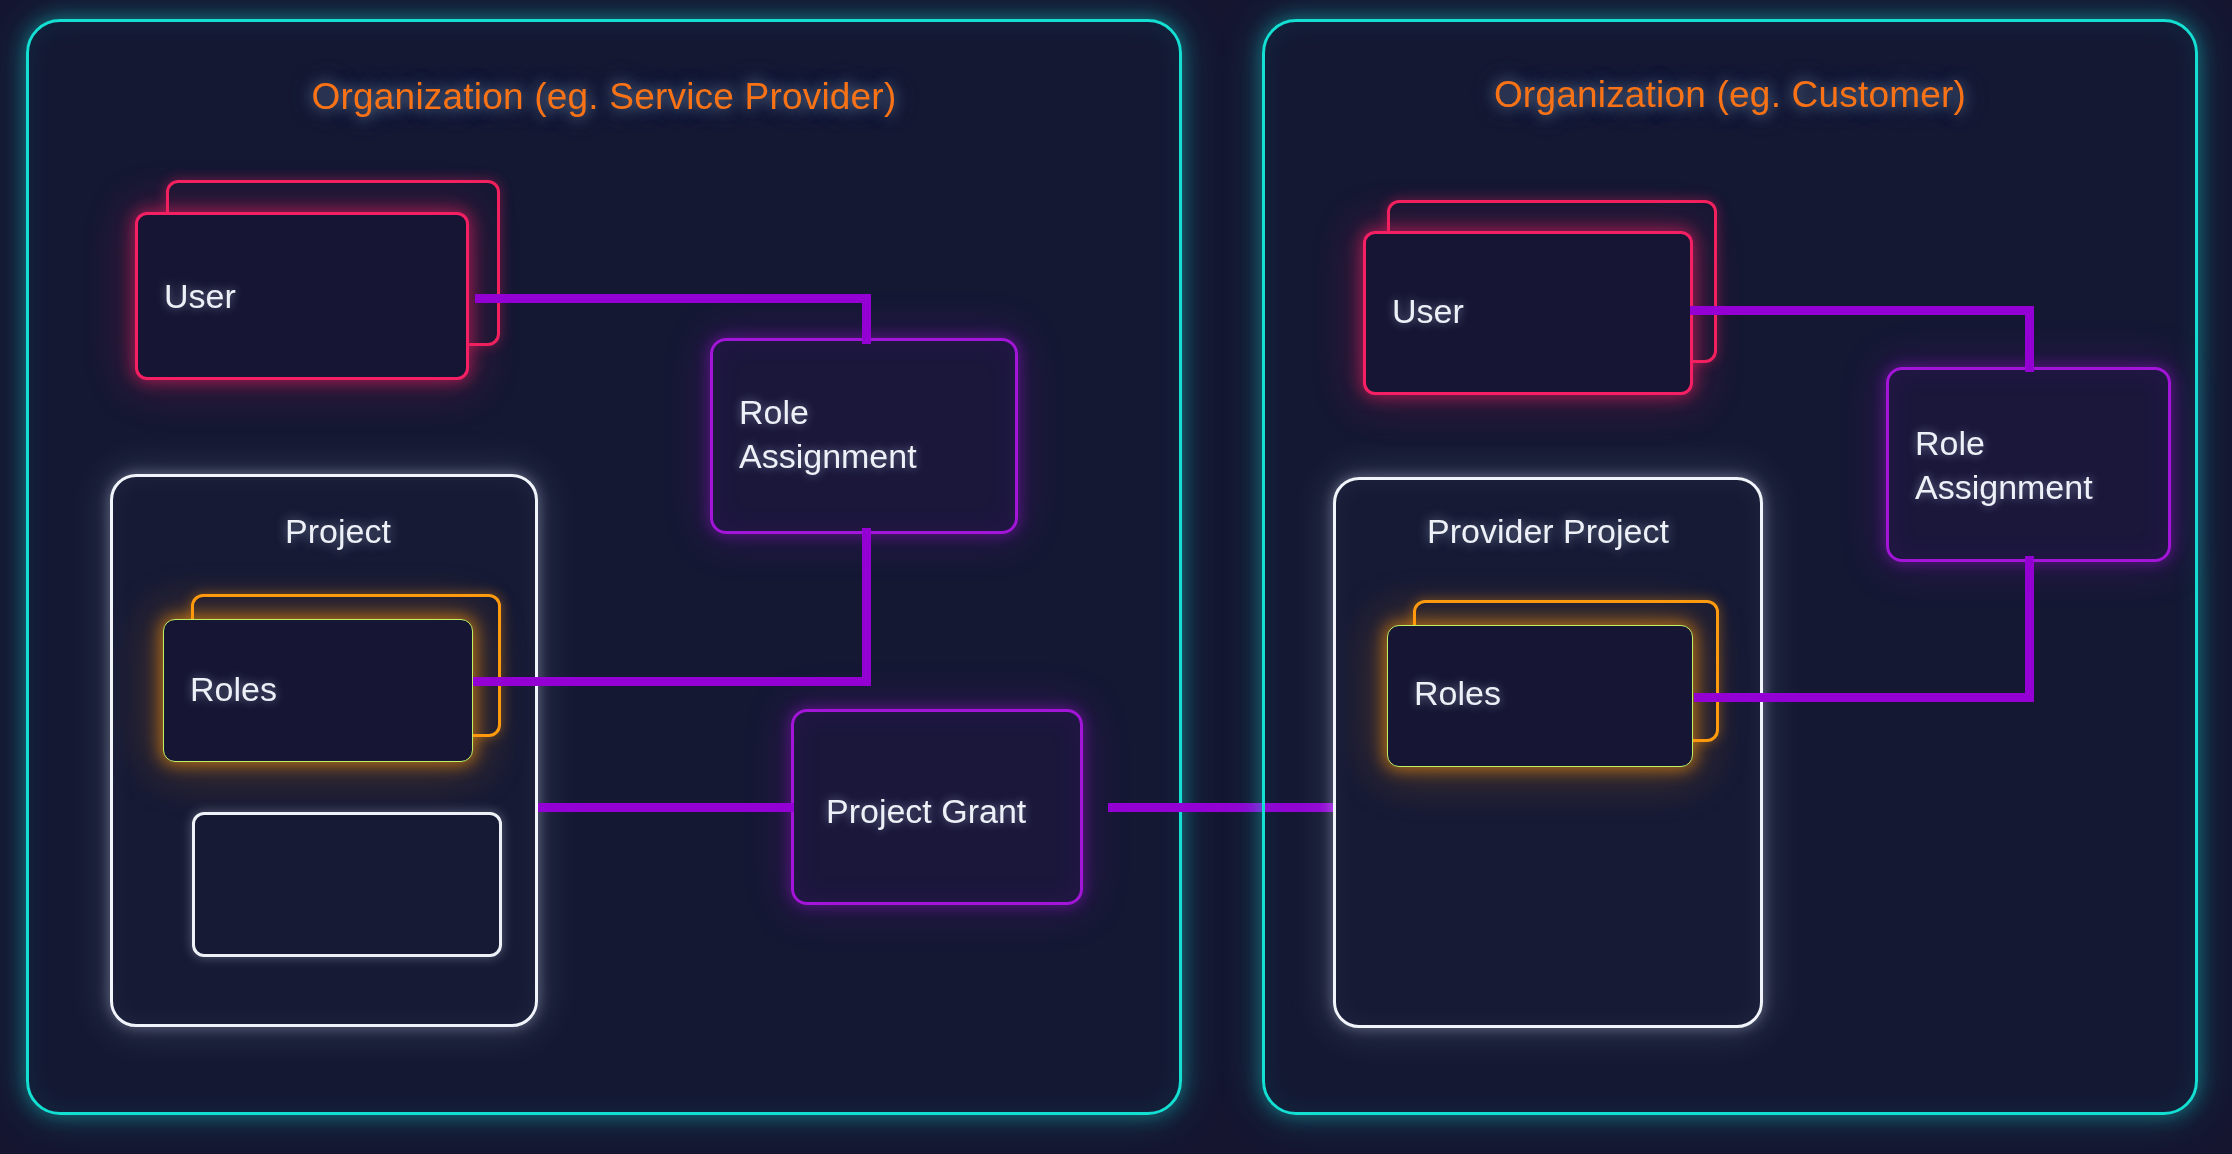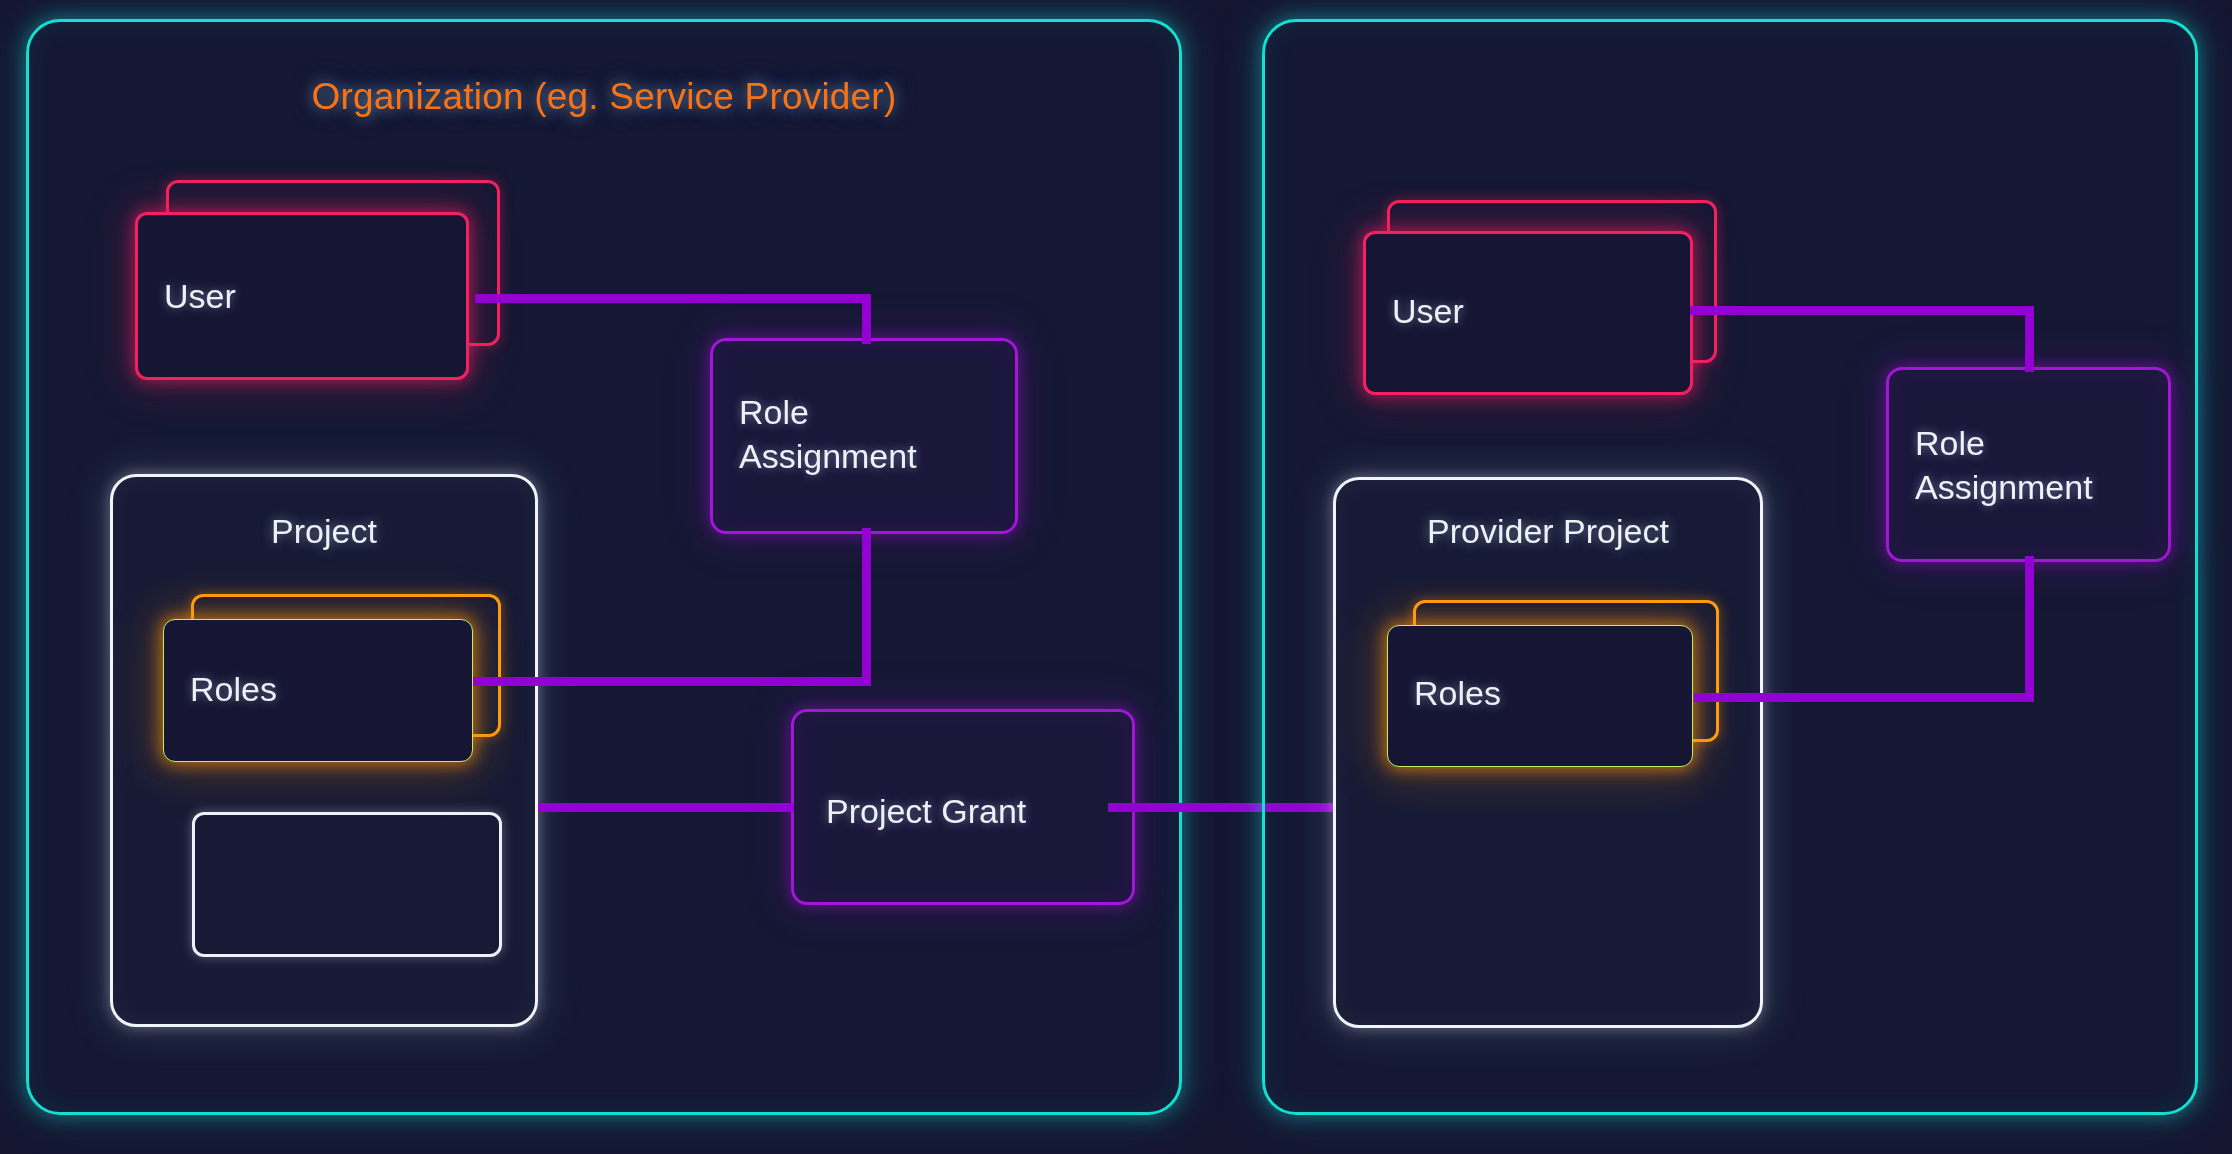--- a/index.html
+++ b/index.html
@@ -127,21 +127,21 @@
   <div class="org-title" style="left:26px;width:1156px;top:76px;">Organization (eg. Service Provider)</div>
 
   <div class="stack" style="left:120px;top:180px;width:380px;height:200px;">
     <div class="card card-back pink" style="left:46px;top:0px;width:334px;height:166px;"></div>
     <div class="card pink" style="left:15px;top:32px;width:334px;height:168px;">
       <div class="card-label" style="left:26px;top:62px;">User</div>
     </div>
   </div>
 
   <div class="project-box" style="left:110px;top:474px;width:428px;height:553px;"></div>
-  <div class="project-title" style="left:110px;width:428px;top:512px;">Project</div>
+  <div class="project-title" style="left:110px;width:428px;top:512px;padding-left:14px;">Project</div>
 
   <div class="stack" style="left:163px;top:594px;width:340px;height:160px;">
     <div class="card card-back orange" style="left:28px;top:0px;width:310px;height:143px;"></div>
     <div class="card orange" style="left:0px;top:25px;width:310px;height:143px;">
       <div class="card-label" style="left:26px;top:50px;">Roles</div>
     </div>
   </div>
 
   <div class="stack" style="left:168px;top:812px;width:340px;height:170px;">
     <div class="card card-back white" style="left:24px;top:0px;width:310px;height:145px;"></div>
@@ -151,29 +151,30 @@
     <div class="purple-label" style="left:26px;top:50px;">Role
 Assignment</div>
   </div>
 
   <div class="seg h" style="left:475px;top:294px;width:396px;"></div>
   <div class="seg v" style="left:862px;top:294px;height:50px;"></div>
 
   <div class="seg v" style="left:862px;top:528px;height:158px;"></div>
   <div class="seg h" style="left:473px;top:677px;width:398px;"></div>
 
-  <div class="purple-box" style="left:791px;top:709px;width:344px;height:196px;">
+  <div class="purple-box" style="left:791px;top:709px;width:292px;height:196px;">
     <div class="purple-label" style="left:32px;top:78px;">Project Grant</div>
   </div>
 
   <div class="seg h" style="left:538px;top:803px;width:256px;"></div>
 
   <div class="seg h" style="left:1108px;top:803px;width:228px;"></div>
 
   <div class="org node" style="left:1262px;top:19px;width:936px;height:1096px;"></div>
+  <div class="org-title" style="left:1262px;width:936px;top:74px;">Organization (eg. Customer)</div>
 
   <div class="stack" style="left:1363px;top:200px;width:360px;height:200px;">
     <div class="card card-back pink" style="left:24px;top:0px;width:330px;height:163px;"></div>
     <div class="card pink" style="left:0px;top:31px;width:330px;height:164px;">
       <div class="card-label" style="left:26px;top:58px;">User</div>
     </div>
   </div>
 
   <div class="project-box" style="left:1333px;top:477px;width:430px;height:551px;"></div>
   <div class="project-title" style="left:1333px;width:430px;top:512px;">Provider Project</div>

